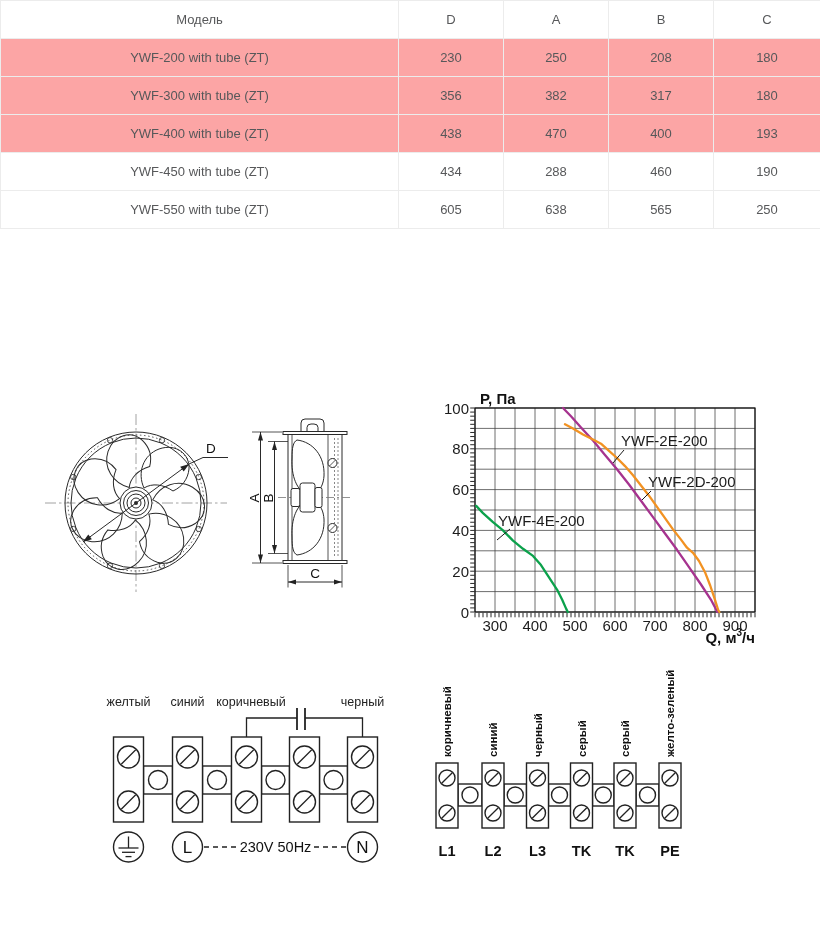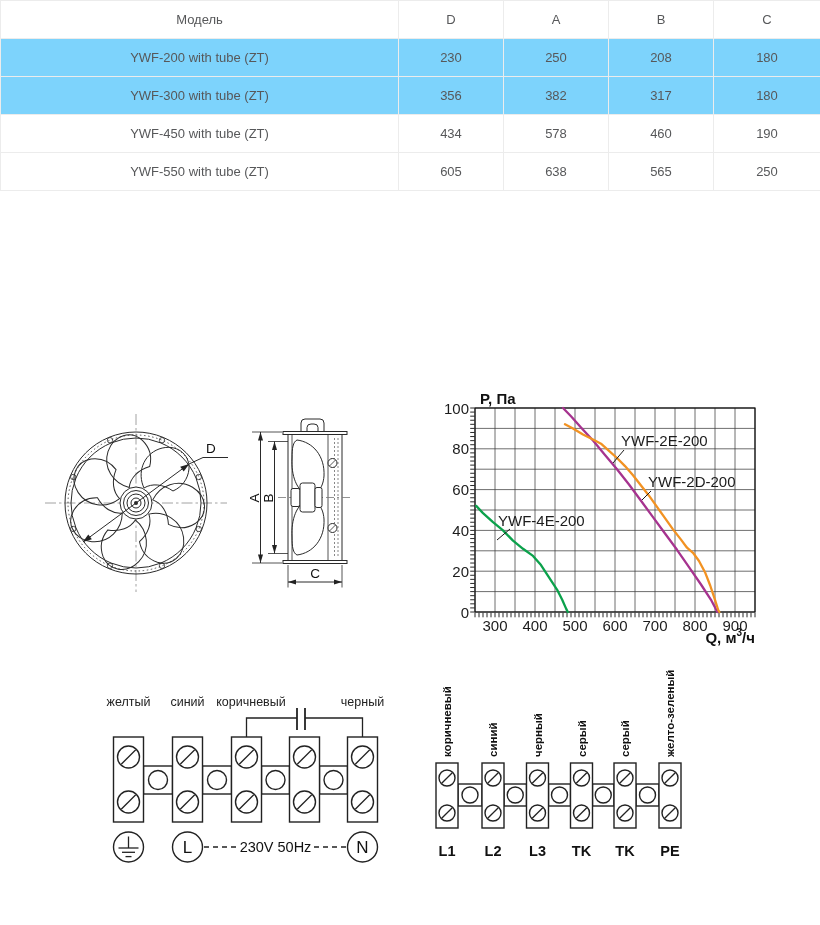--- a/index.html
+++ b/index.html
@@ -1,19 +1,19 @@
 <!DOCTYPE html>
 <html><head>
 <meta charset="utf-8">
 <style>
   html,body{margin:0;padding:0;background:#fff;}
   .page{position:relative;width:820px;height:925px;background:#fff;font-family:"Liberation Sans",sans-serif;overflow:hidden;}
   table.dims{border-collapse:collapse;width:820px;table-layout:fixed;}
   table.dims th,table.dims td{border:1px solid #ececec;font-weight:400;font-size:13px;color:#57585a;text-align:center;padding:0;height:37px;background:#fff;}
-  table.dims tr.alt td{background:#7dd3fc;}
+  table.dims tr.alt td{background:#fca5a5;}
   svg{position:absolute;overflow:visible;}
   #fan-svg{left:35px;top:398px;}
   #chart-svg{left:430px;top:390px;}
   #wiring1-svg{left:95px;top:690px;}
   #wiring2-svg{left:430px;top:672px;}
   .tline{stroke:#2a2a2a;stroke-width:1;fill:none;}
   .thin{stroke:#2a2a2a;stroke-width:0.8;fill:none;}
   .tfill{fill:#fff;stroke:#2a2a2a;stroke-width:1;}
   .dash{stroke:#8a8a8a;stroke-width:0.8;stroke-dasharray:11 3 2.5 3;fill:none;}
   .dash2{stroke:#777;stroke-width:0.8;stroke-dasharray:8 3 2 3;fill:none;}
@@ -64,24 +64,31 @@
           <td>208</td>
           <td>180</td>
         </tr>
         <tr class="alt">
           <td>YWF-300 with tube (ZT)</td>
           <td>356</td>
           <td>382</td>
           <td>317</td>
           <td>180</td>
         </tr>
+        <tr class="alt">
+          <td>YWF-400 with tube (ZT)</td>
+          <td>438</td>
+          <td>470</td>
+          <td>400</td>
+          <td>193</td>
+        </tr>
         <tr>
           <td>YWF-450 with tube (ZT)</td>
           <td>434</td>
-          <td>578</td>
+          <td>288</td>
           <td>460</td>
           <td>190</td>
         </tr>
         <tr>
           <td>YWF-550 with tube (ZT)</td>
           <td>605</td>
           <td>638</td>
           <td>565</td>
           <td>250</td>
         </tr>

